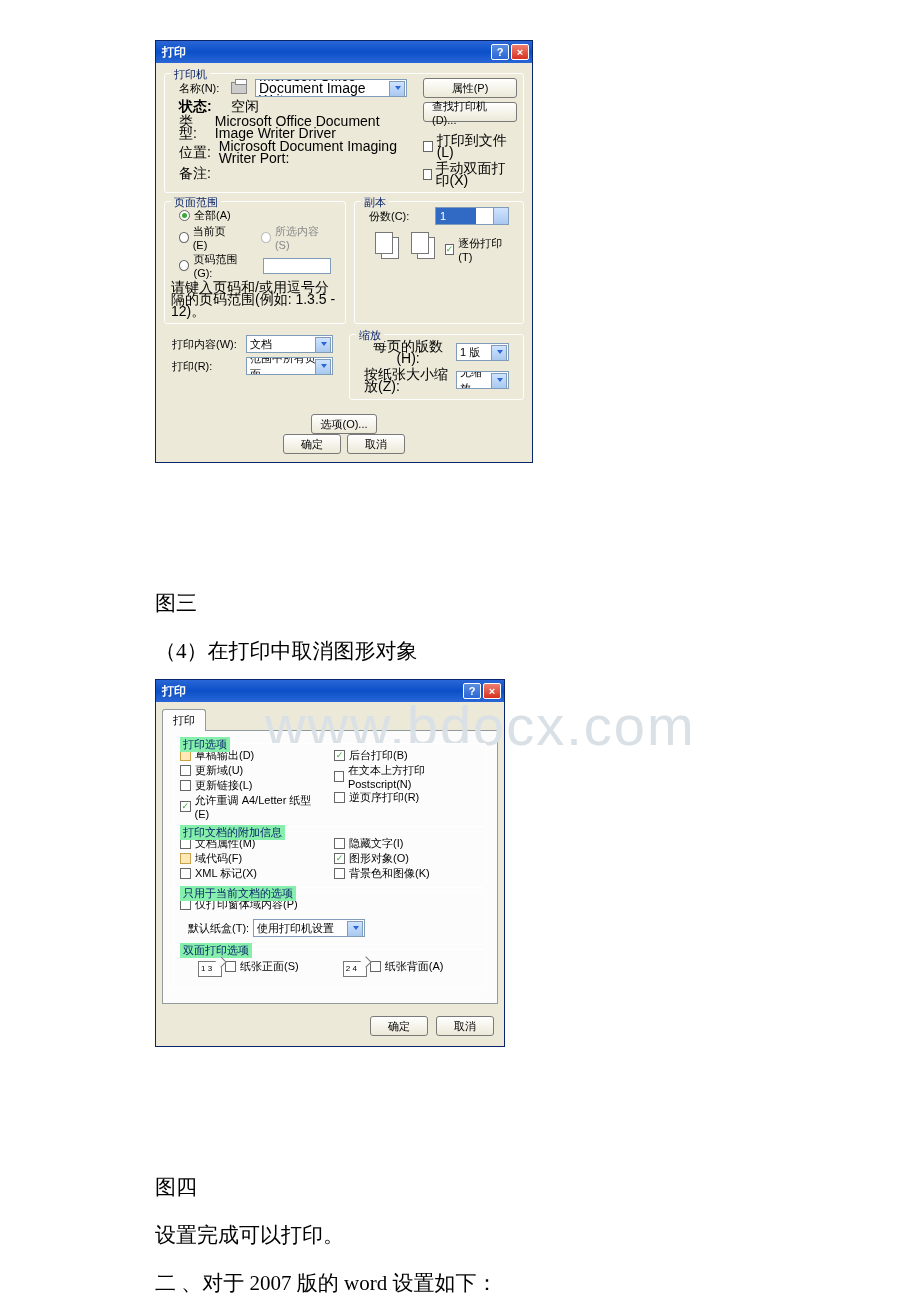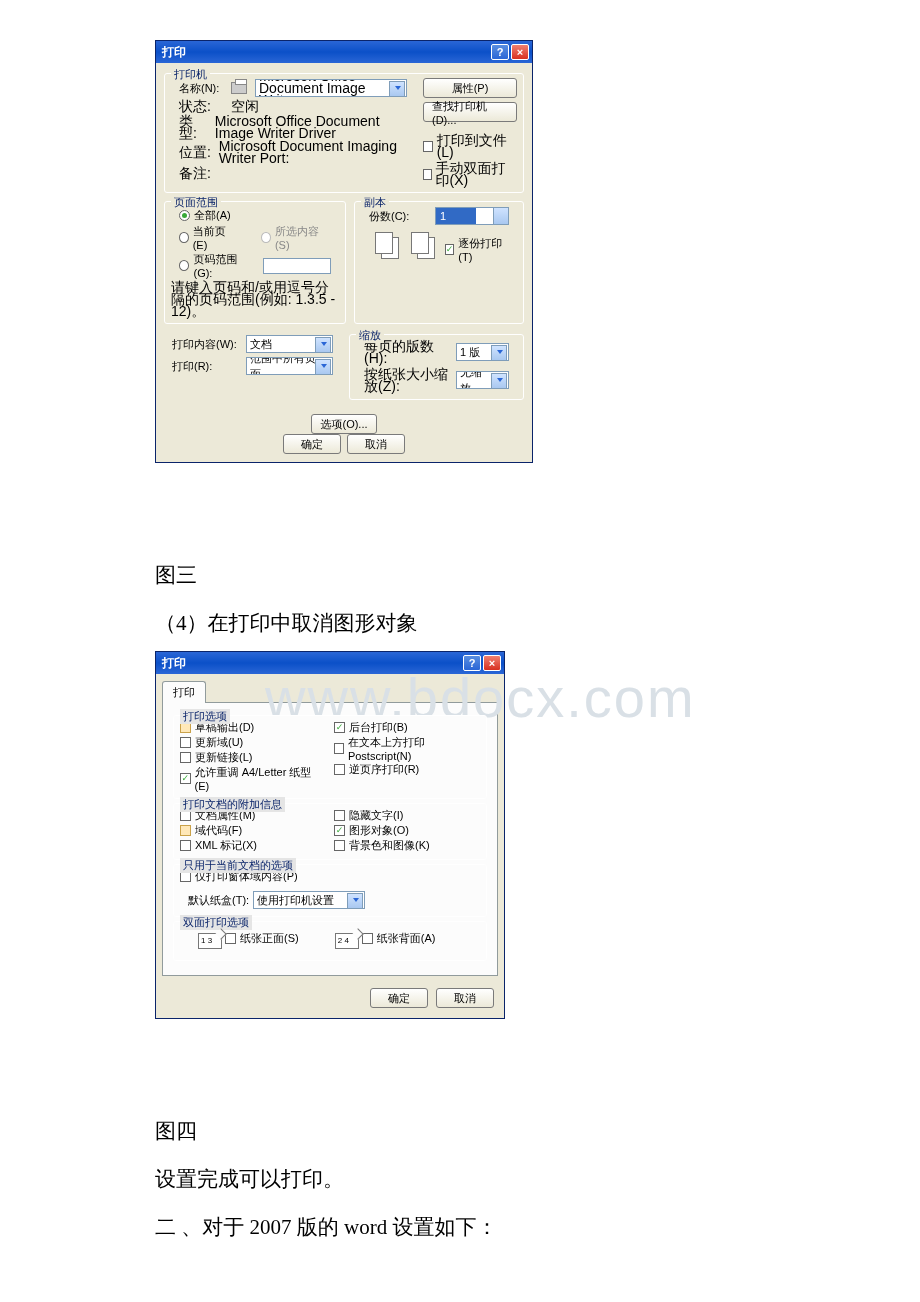--- a/index.html
+++ b/index.html
@@ -192,38 +192,38 @@
     position: relative;
     top: 1px;
   }
   .tabbody {
     border: 1px solid #919b9c;
     background: #fcfcfc;
     padding: 8px 10px 10px 10px;
     margin: 0 6px 6px 6px;
   }
   .tabbody .fieldset { background:#fcfcfc; }
-  .tabbody .legend { background:#e5e5e5; }
+  .tabbody .legend { background:#86efac; }
   .duplex-icon {
     display:inline-block; width:24px; height:16px;
     border:1px solid #777; background:#fff; position:relative; font-size:8px;
     line-height:14px; text-align:left; padding-left:2px; vertical-align:middle;
   }
   .duplex-icon.i1::after{content:"1 3";}
   .duplex-icon.i2::after{content:"2 4";}
   .duplex-icon .flip{ position:absolute; right:-4px; top:-4px; width:8px; height:8px; border-top:1px solid #777; border-right:1px solid #777; background:#fcfcfc; transform:rotate(45deg);}
 
   .body-text {
     font-size: 21px;
     line-height: 40px;
     color: #000;
     margin: 8px 0;
     font-family: "SimSun","宋体",serif;
   }
-  .body-text.caption { margin-top: 92px; }
+  .body-text.caption { margin-top: 120px; }
   .watermark {
     position: absolute;
     font-size: 56px;
     color: #d9e0e6;
     letter-spacing: 2px;
     font-family: Arial, sans-serif;
     pointer-events: none;
   }
   .wm-wrap { position: relative; }
   .printer-icon {
@@ -250,21 +250,21 @@
         <div class="topgrid">
           <div style="flex:1;">
             <div class="row">
               <span class="lbl" style="width:48px;">名称(N):</span>
               <span class="printer-icon"></span>
               <span class="select" style="flex:1;">
                 <span class="tiny">Microsoft Office Document Image Writer</span>
               </span>
             </div>
             <div class="row tiny">
-              <span class="lbl" style="width:48px;">状态:</span>
+              <span class="lbl" style="width:48px;font-weight:bold;">状态:</span>
               <span>空闲</span>
             </div>
             <div class="row tiny">
               <span class="lbl" style="width:48px;">类型:</span>
               <span>Microsoft Office Document Image Writer Driver</span>
             </div>
             <div class="row tiny">
               <span class="lbl" style="width:48px;">位置:</span>
               <span>Microsoft Document Imaging Writer Port:</span>
             </div>
@@ -355,21 +355,21 @@
           <div class="row" style="margin-top:4px;">
             <span class="lbl" style="width:70px;">打印(R):</span>
             <span class="select" style="flex:1;">
                 <span>范围中所有页面</span>
               </span>
           </div>
         </div>
         <div class="fieldset" style="flex:1; margin-top:0;">
           <div class="legend">缩放</div>
           <div class="row">
-            <span class="lbl tiny" style="width:88px;">每页的版数(H):</span>
+            <span class="lbl tiny" style="width:88px;text-align:center;">每页的版数(H):</span>
             <span class="select" style="flex:1;">
                 <span>1 版</span>
               </span>
           </div>
           <div class="row" style="margin-top:4px;">
             <span class="lbl tiny" style="width:88px;">按纸张大小缩放(Z):</span>
             <span class="select" style="flex:1;">
                 <span>无缩放</span>
               </span>
           </div>
@@ -485,21 +485,21 @@
           <div class="row">
             <span class="lbl">默认纸盒(T):</span>
             <span class="select" style="width:112px;">
                 <span>使用打印机设置</span>
               </span>
           </div>
         </div>
 
         <div class="fieldset">
           <div class="legend">双面打印选项</div>
-          <div class="row" style="gap:30px; padding:4px 10px;">
+          <div class="row" style="gap:38px; padding:4px 10px;">
             <span>
               <span class="duplex-icon i1"><span class="flip"></span></span>
               <label class="check">
                   <span class="box"></span>
                   <span>纸张正面(S)</span>
                 </label>
             </span>
             <span>
               <span class="duplex-icon i2"><span class="flip"></span></span>
               <label class="check">

